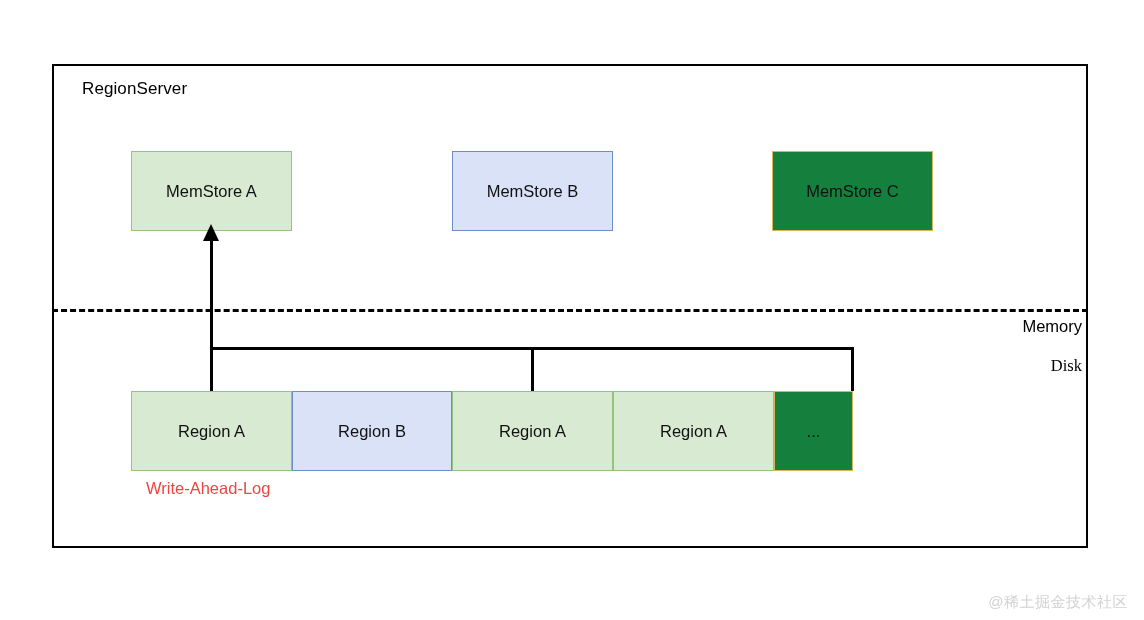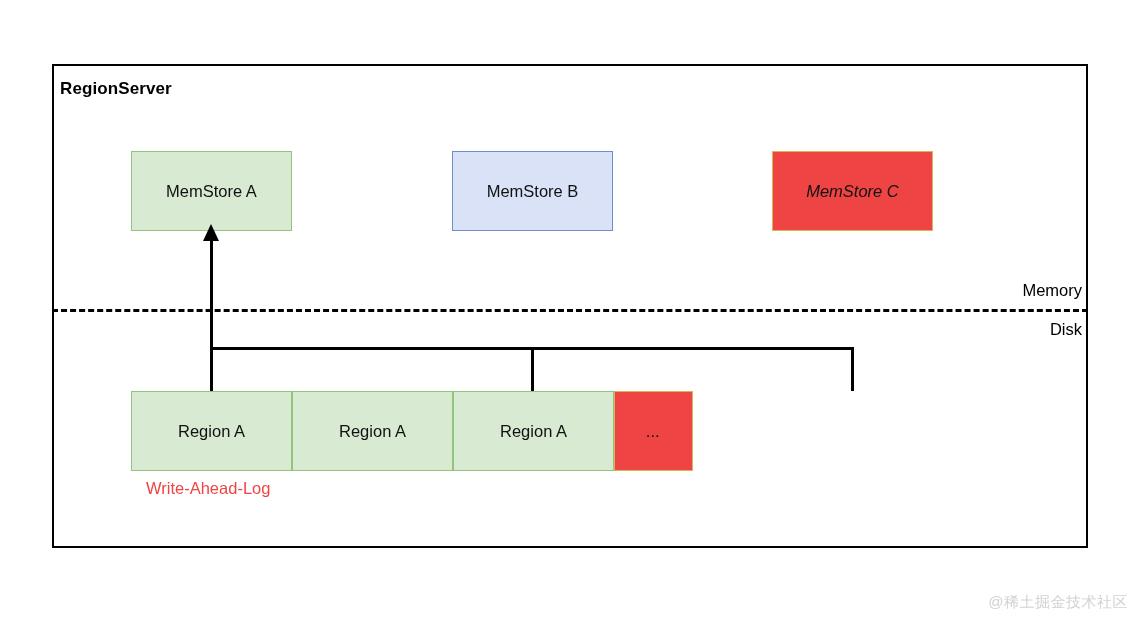--- a/index.html
+++ b/index.html
@@ -25,45 +25,44 @@
     left: 52px;
     top: 64px;
     width: 1036px;
     height: 484px;
     border: 2px solid #000000;
     box-sizing: border-box;
     background: transparent;
   }
   .region-server-title {
     position: absolute;
-    left: 60px;
+    left: 82px;
     top: 79px;
     font-size: 17px;
     color: #000000;
     letter-spacing: 0.1px;
     white-space: nowrap;
-    font-weight: bold;
   }
 
   
   .node-box {
     position: absolute;
     box-sizing: border-box;
     border-width: 1.5px;
     border-style: solid;
     display: flex;
     align-items: center;
     justify-content: center;
     font-size: 16.5px;
     color: #111111;
     white-space: nowrap;
   }
   .fill-green  { background: #d9ead3; border-color: #93c47d; }
   .fill-blue   { background: #d9e2f7; border-color: #6d8ec8; }
-  .fill-yellow { background: #ef4444; border-color: #d6b656; font-style: italic; }
+  .fill-yellow { background: #15803d; border-color: #d6b656; }
 
   
   .memstore {
     top: 151px;
     width: 161px;
     height: 80px;
   }
   #memstore-a { left: 131px; }
   #memstore-b { left: 452px; }
   #memstore-c { left: 772px; }
@@ -76,23 +75,24 @@
     width: 1036px;
     height: 0px;
     border-top: 3px dashed #000000;
   }
   .separator-label {
     position: absolute;
     font-size: 16.5px;
     color: #000000;
     white-space: nowrap;
     text-align: right;
+    margin-top: 36px;
   }
   #label-memory { right: 62px; top: 281px; }
-  #label-disk   { right: 62px; top: 320px; }
+  #label-disk   { right: 62px; top: 320px; font-family: Liberation Serif, serif; }
 
   
   .wal-strip {
     position: absolute;
     left: 131px;
     top: 391px;
     height: 99px;
     display: flex;
   }
   .wal-cell {
@@ -186,20 +186,21 @@
   <div id="conn-bus" class="conn"></div>
   <div id="conn-drop-mid" class="conn"></div>
   <div id="conn-drop-right" class="conn"></div>
 
   <div class="separator-line"></div>
   <div id="label-memory" class="separator-label">Memory</div>
   <div id="label-disk" class="separator-label">Disk</div>
 
   <div class="wal-strip" id="wal-strip">
       <div class="wal-cell fill-green" style="width: 161px;">Region A</div>
+      <div class="wal-cell fill-blue" style="width: 160px;">Region B</div>
       <div class="wal-cell fill-green" style="width: 161px;">Region A</div>
       <div class="wal-cell fill-green" style="width: 161px;">Region A</div>
       <div class="wal-cell fill-yellow" style="width: 79px;">...</div>
     </div>
   <div class="wal-label">Write-Ahead-Log</div>
 
   <div class="watermark">@稀土掘金技术社区</div>
 
 </div>
 

